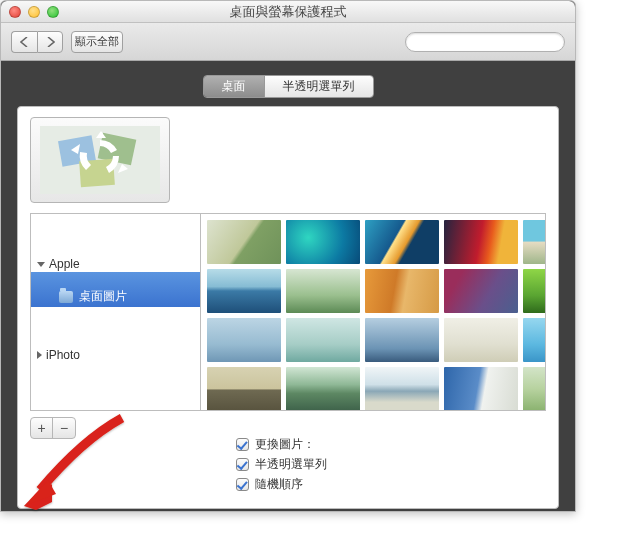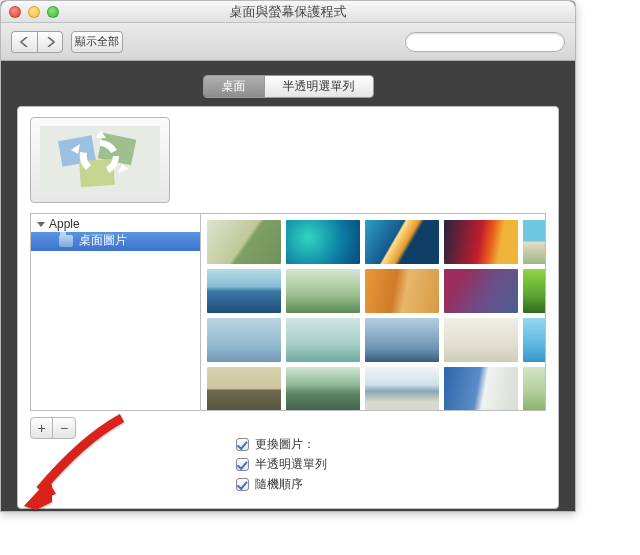--- a/index.html
+++ b/index.html
@@ -94,25 +94,25 @@
 .recycle { position:absolute; inset:0; }
 .recycle svg { width:100%; height:100%; }
 
 .split { display: flex; gap: 0; }
 .sidebar {
   width: 170px; border: 1px solid #bdbdbd; border-right: none;
   background: #fff; font-size: 12px;
   overflow: hidden;
 }
 .sb-inner { padding: 2px 0; }
-.sb-group { padding: 1px 6px 1px 6px; display:flex; align-items:center; gap:4px; color:#333; }
+.sb-group { padding: 1px 6px 1px 6px; display:flex; align-items:center; gap:4px; color:#333;margin-top:40px; }
 .disclosure { width:0; height:0; border-style:solid; display:inline-block; }
 .disc-down { border-width:5px 4px 0 4px; border-color:#666 transparent transparent transparent; }
 .disc-right { border-width:4px 0 4px 5px; border-color:transparent transparent transparent #666; }
-.sb-item { padding: 0 6px 2px 28px; display:flex; align-items:center; gap:6px; }
+.sb-item { padding: 16px 6px 2px 28px; display:flex; align-items:center; gap:6px; }
 .sb-item.selected { background: linear-gradient(#5a94e0,#3b73cf); color:#fff; }
 .sb-ico { width:14px; height:12px; display:inline-block; }
 .folder-ico { background: linear-gradient(#b9d6f3,#7ea9d6); border-radius:2px; position:relative; }
 .folder-ico::before { content:""; position:absolute; top:-3px; left:1px; width:6px; height:3px; background:#b9d6f3; border-radius:1px 1px 0 0; }
 .wheel-ico { width:12px; height:12px; border-radius:50%; background: conic-gradient(#e33,#ed3,#3d3,#3dd,#33e,#d3d,#e33); }
 
 .grid-wrap {
   flex: 1;
   border: 1px solid #bdbdbd;
   background: #fff;
@@ -276,20 +276,24 @@
       <div class="split">
         <div class="sidebar">
           <div class="sb-inner">
             <div class="sb-group">
               <span class="disclosure disc-down"></span>
               <span>Apple</span>
             </div>
             <div class="sb-item selected">
               <span class="sb-ico folder-ico"></span>
               <span>桌面圖片</span>
+            </div>
+            <div class="sb-group">
+              <span class="disclosure disc-right"></span>
+              <span>iPhoto</span>
             </div>
           </div>
         </div>
 
         <div class="grid-wrap">
           <div class="grid">
             <div class="thumb t1"></div>
             <div class="thumb t2"></div>
             <div class="thumb t3"></div>
             <div class="thumb t4"></div>

